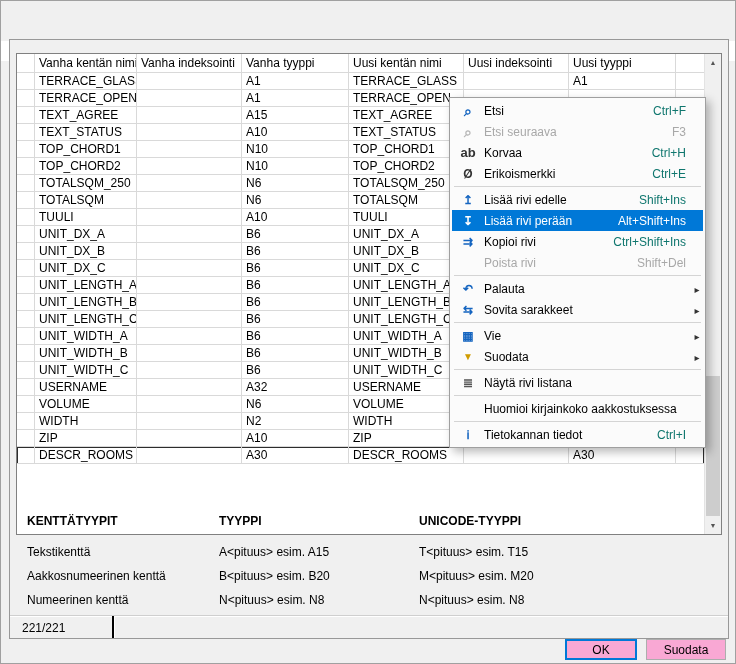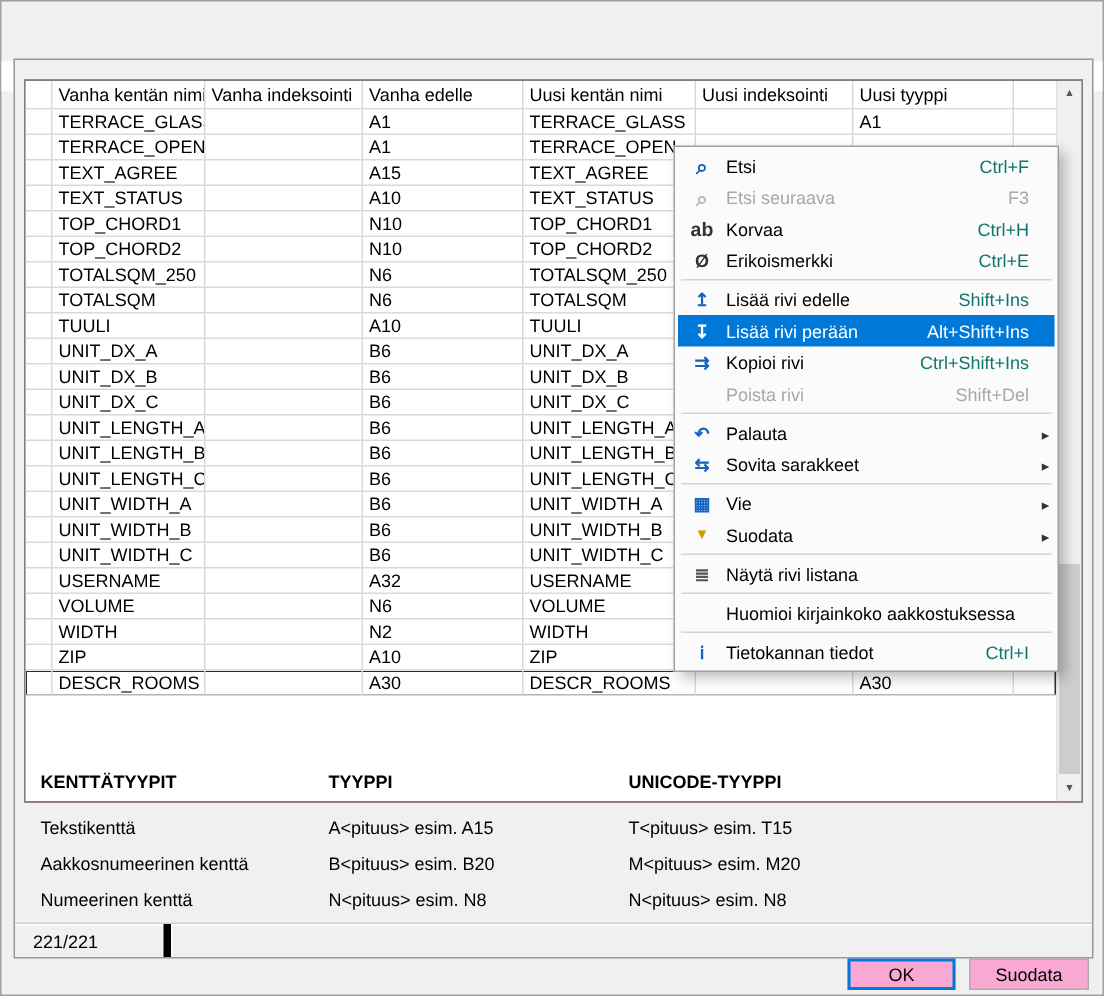--- a/index.html
+++ b/index.html
@@ -69,21 +69,21 @@
 
   
   .field-types { position:absolute; left:17px; top:474px; right:16px; }
   .ft-row { display:grid; grid-template-columns:192px 200px 1fr; margin-bottom:10px; }
   .ft-row.hdr { font-weight:bold; margin-bottom:17px; }
   .ft-row div { white-space:nowrap; }
 
   
   .status-strip { position:absolute; left:0; right:0; bottom:0; height:23px;
     border-top:1px solid #cfcfcf; box-shadow:inset 0 1px 0 #ffffff; background:#f0f0f0; display:flex; }
-  .status-cell { width:104px; padding:5px 0 0 12px; border-right:5px solid #000000;
+  .status-cell { width:104px; padding:5px 0 0 12px; border-right:2px solid #000000;
     box-shadow:1px 0 0 #ffffff; }
 
   
   .btn-row { position:absolute; right:9px; bottom:3px; display:flex; gap:9px; z-index:5; }
   .btn { height:21px; background:#f9a8d4; border:1px solid #adadad;
     display:flex; align-items:center; justify-content:center; font-family:inherit; font-size:12px; }
   .btn-ok { width:72px; border:2px solid #0078d7; }
   .btn-cancel { width:80px; }
 </style>
 </head>
@@ -102,21 +102,21 @@
   </div>
 
   <div class="main-panel">
 
     <div class="table-area">
       <div class="grid">
         <div class="trow hdr">
           <div class="tcell"></div>
           <div class="tcell">Vanha kentän nimi</div>
           <div class="tcell">Vanha indeksointi</div>
-          <div class="tcell">Vanha edelle</div>
+          <div class="tcell">Vanha tyyppi</div>
           <div class="tcell">Uusi kentän nimi</div>
           <div class="tcell">Uusi indeksointi</div>
           <div class="tcell">Uusi tyyppi</div>
           <div class="tcell filler"></div>
         </div>
         <div>
 
             <div class="trow">
               <div class="tcell"></div>
               <div class="tcell">TERRACE_GLASS</div>

